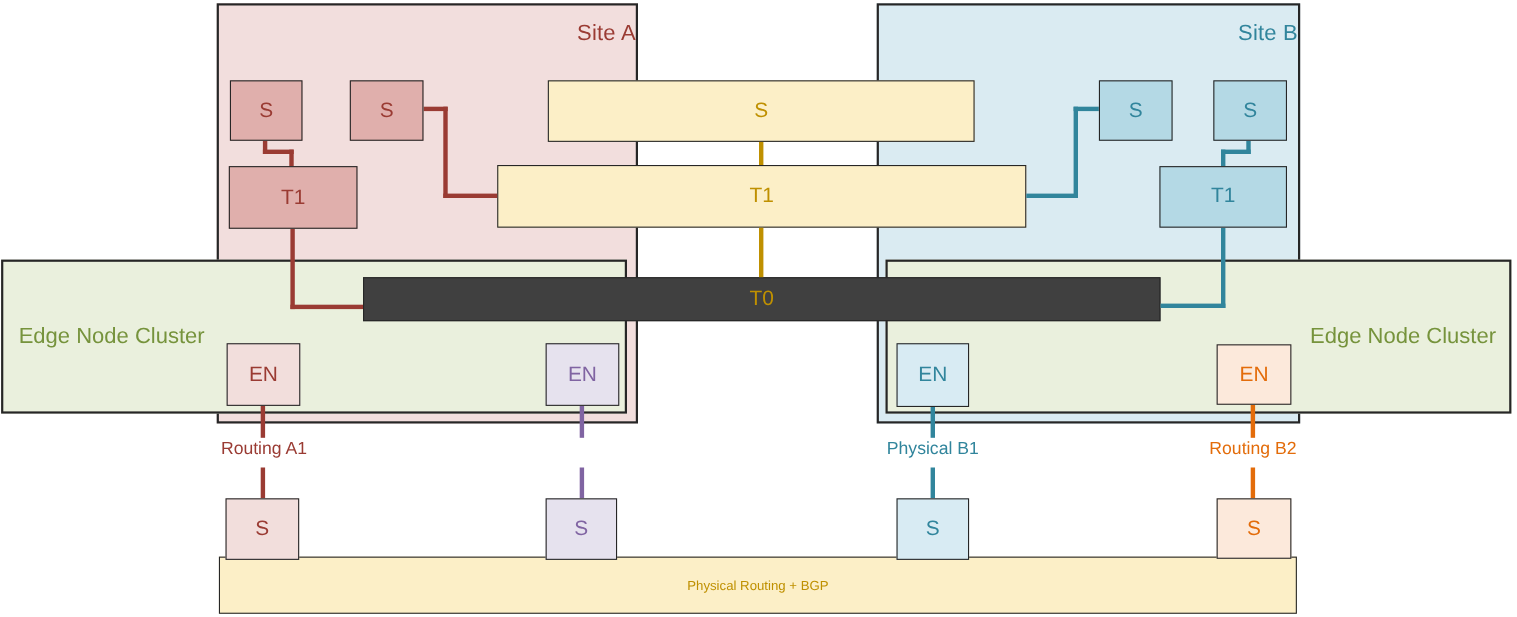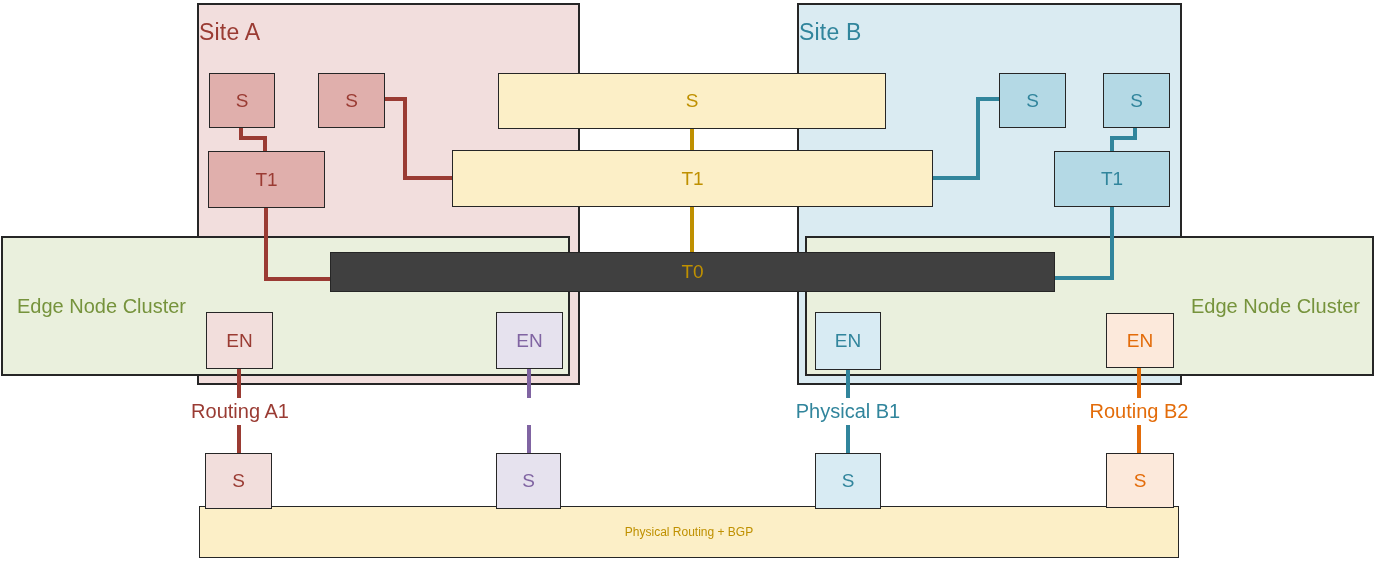--- a/index.html
+++ b/index.html
@@ -1,32 +1,32 @@
 <!DOCTYPE html>
 <html><head>
 <meta charset="utf-8">
 <style>
   html,body{margin:0;padding:0;background:#fff;}
   #stage{position:relative;width:1379px;height:561px;background:#fff;
          font-family:"Liberation Sans",sans-serif;overflow:hidden;}
   .box{position:absolute;box-sizing:border-box;border:1.5px solid #262626;
        display:flex;align-items:center;justify-content:center;}
   .container{border-width:2px;display:block;}
-  .title{position:absolute;top:14px;left:0;width:100%;text-align:left;
-         font-size:23px;letter-spacing:.2px;}
+  .title{position:absolute;top:14px;left:0;width:100%;text-align:right;
+         font-size:20px;letter-spacing:.2px;}
   .cluster-label{position:absolute;top:50%;transform:translateY(-50%);font-size:20px;}
   .node{font-size:19px;}
   .ln{position:absolute;}
   .red-bg{background:#9A3B33;}   .red-tx{color:#9A3B33;}
   .teal-bg{background:#31859C;}  .teal-tx{color:#31859C;}
   .gold-bg{background:#BF9000;}  .gold-tx{color:#BF9000;}
   .purple-bg{background:#8064A2;}.purple-tx{color:#8064A2;}
   .orange-bg{background:#E36C0A;}.orange-tx{color:#E36C0A;}
   .green-tx{color:#76933C;}
-  .routing{position:absolute;width:160px;text-align:center;font-size:20px;}
+  .routing{position:absolute;width:160px;text-align:center;font-size:16px;}
 
   
   #site-a{left:197px;top:3px;width:383px;height:382px;background:#F2DEDD;}
   #site-b{left:797px;top:3px;width:385px;height:382px;background:#DAEBF2;}
   #cluster-left{left:1px;top:236px;width:569px;height:140px;background:#EAF0DD;}
   #cluster-right{left:805px;top:236px;width:569px;height:140px;background:#EAF0DD;}
 
   
   #mid-s{left:498px;top:73px;width:388px;height:56px;background:#FCEFC7;}
   #mid-t1{left:452px;top:150px;width:481px;height:57px;background:#FCEFC7;}

